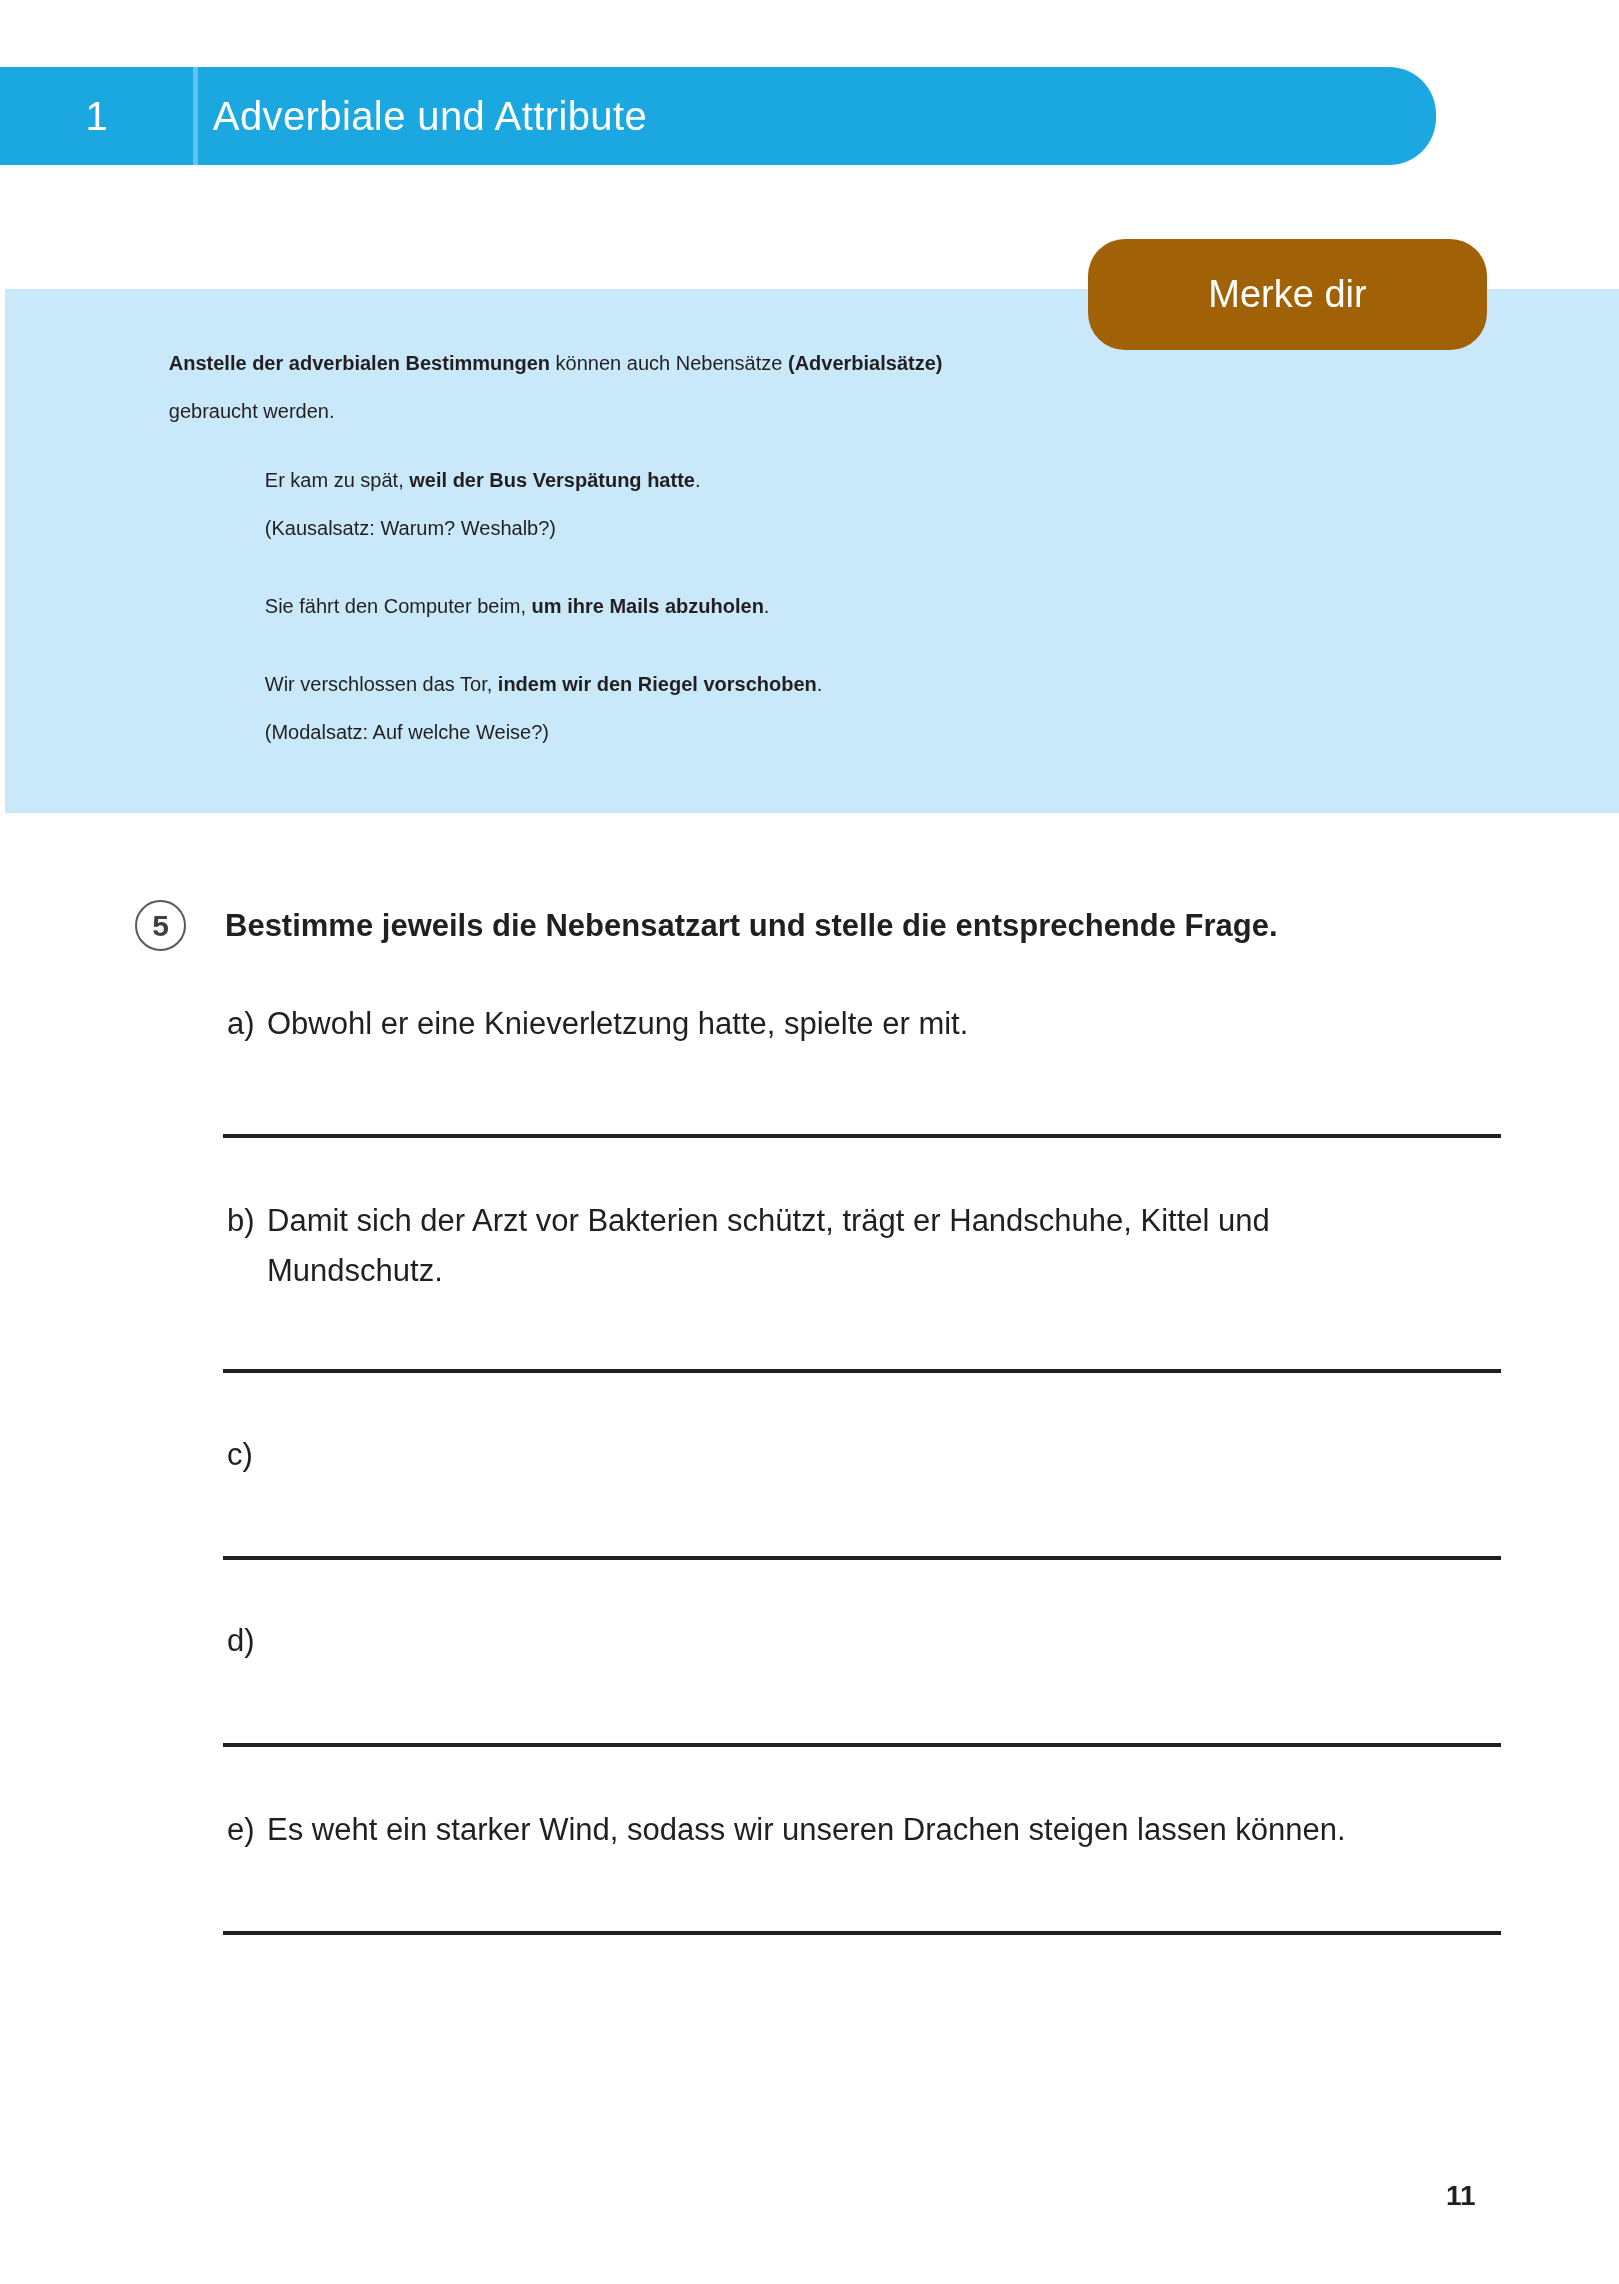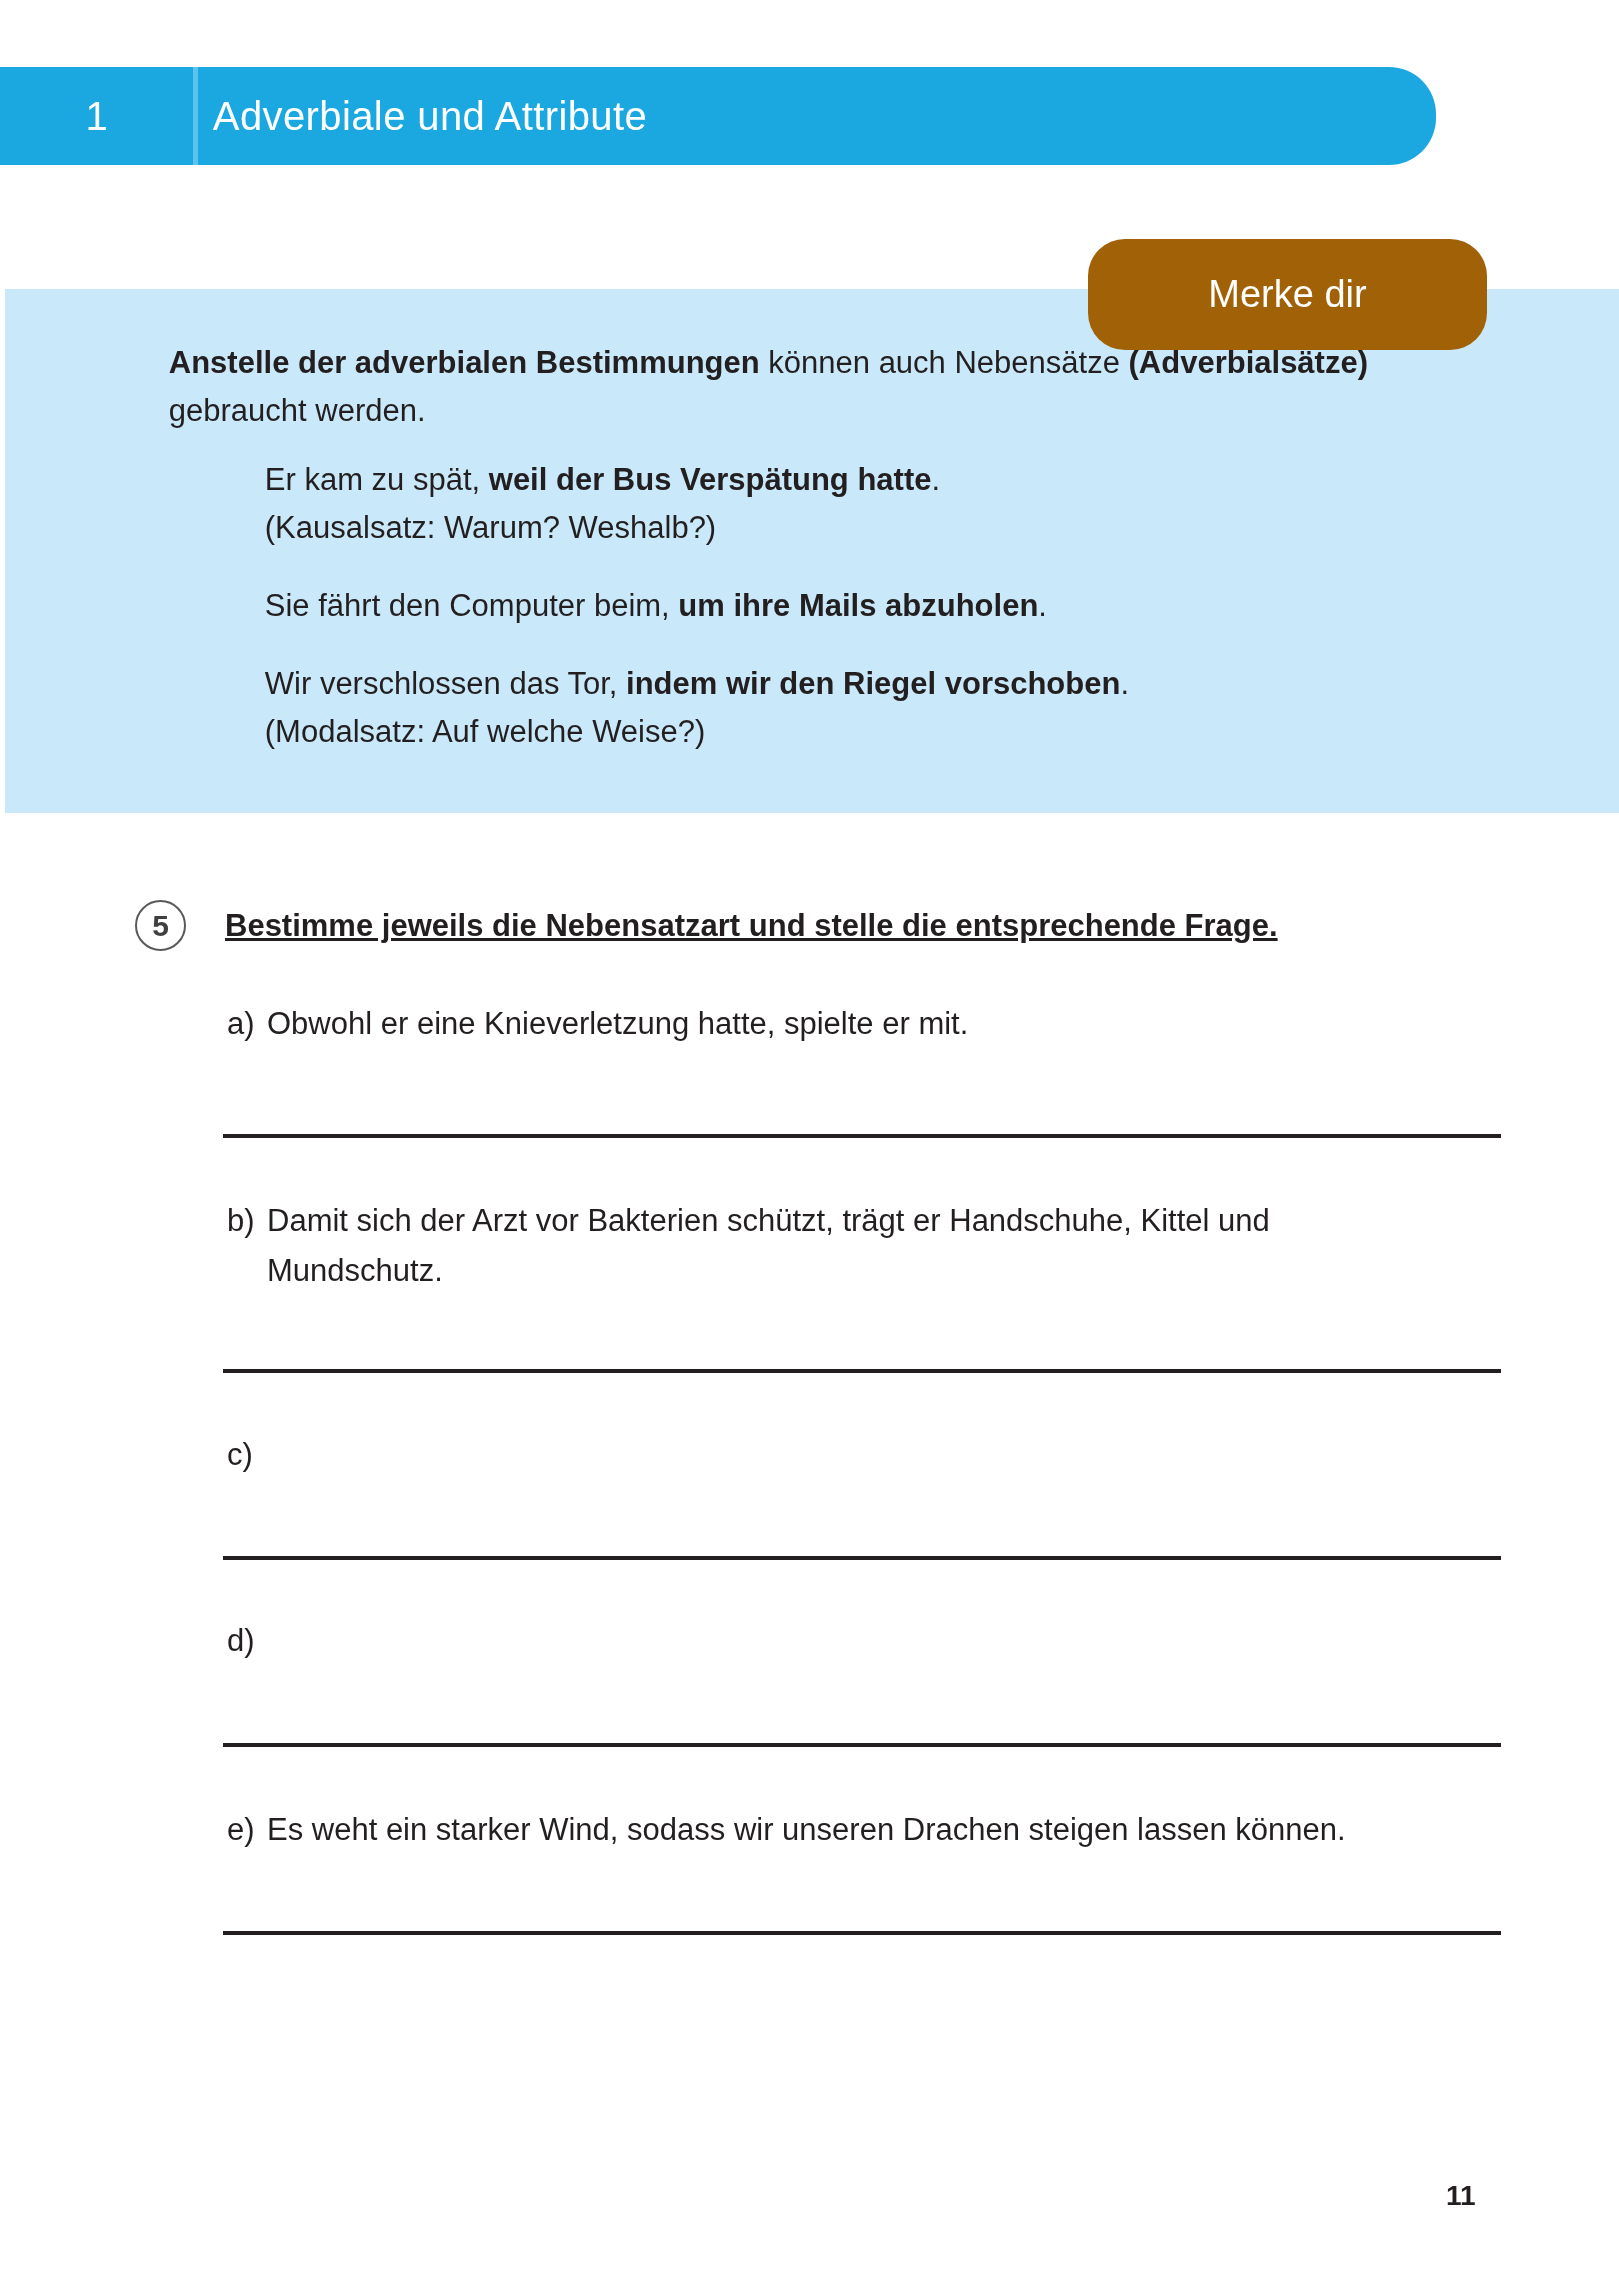--- a/index.html
+++ b/index.html
@@ -59,21 +59,21 @@
     display: flex;
     align-items: center;
     justify-content: center;
     color: #ffffff;
     font-size: 38px;
     font-weight: 400;
     z-index: 2;
   }
   .note-inner {
     padding: 50px 161px 0 164px;
-    font-size: 31px;
+    font-size: 20px;
     line-height: 48px;
   }
   .note-intro b { font-weight: 700; }
   .note-examples { margin-top: 21px; padding-left: 96px; }
   .note-example { margin-bottom: 30px; }
   .note-example .sentence b { font-weight: 700; }
   .note-example .question { font-weight: 400; }
 
   
   .exercise-head {
@@ -92,21 +92,20 @@
     font-size: 30px;
     font-weight: 600;
     color: #404041;
     flex: 0 0 auto;
   }
   .exercise-prompt {
     margin-left: 39px;
     font-size: 31px;
     font-weight: 700;
     white-space: nowrap;
-    text-decoration: underline;
   }
 
   .task-item {
     position: absolute;
     left: 227px;
     width: 1141px;
     font-size: 31px;
     line-height: 50px;
   }
   .task-line { display: flex; }

